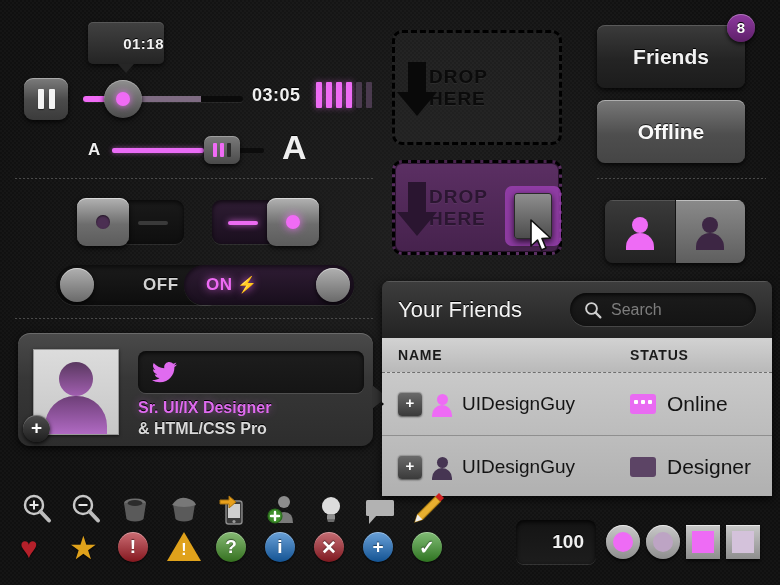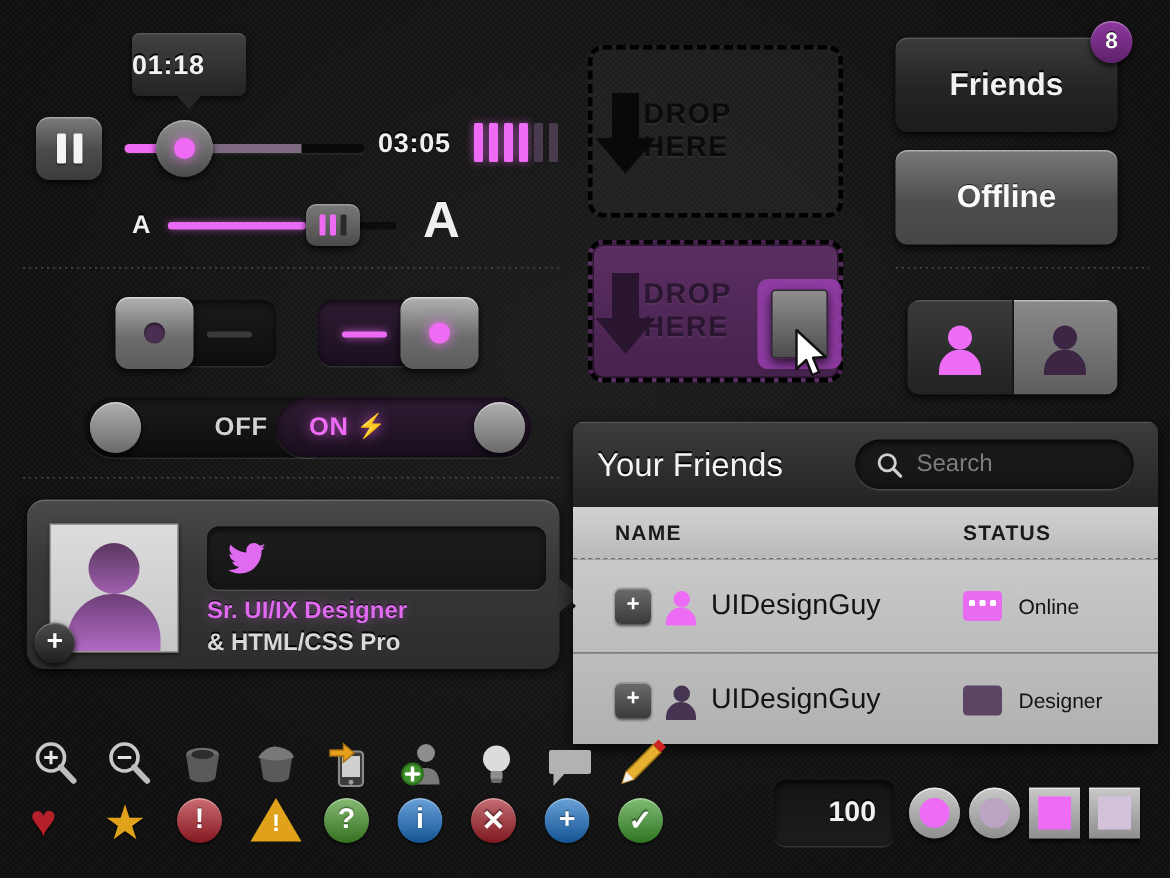--- a/index.html
+++ b/index.html
@@ -30,22 +30,22 @@
     background-image:radial-gradient(circle, #4a4a4a 0 1px, transparent 1px);
     background-size:4px 2px;background-repeat:repeat-x;
   }
 
   
   .tooltip{
     left:88px;top:22px;width:76px;height:42px;
     border-radius:5px;
     background:linear-gradient(#414141,#242424);
     box-shadow:0 1px 0 rgba(255,255,255,.12) inset,0 2px 5px rgba(0,0,0,.7);
-    display:flex;align-items:center;justify-content:flex-start;
-    font-size:18px;font-weight:bold;color:#f2f2f2;
+    display:flex;align-items:center;justify-content:flex-end;
+    font-size:15px;font-weight:bold;color:#f2f2f2;
     letter-spacing:.5px;
     text-shadow:0 -1px 0 #000;
   }
   .tooltip:after{
     content:"";position:absolute;left:50%;margin-left:-8px;bottom:-9px;
     border-left:8px solid transparent;border-right:8px solid transparent;
     border-top:9px solid #262626;
   }
 
   
@@ -242,27 +242,27 @@
   .searchbox{width:172px;height:33px;border-radius:17px;background:linear-gradient(#1b1b1b,#141414);
              box-shadow:0 2px 4px rgba(0,0,0,.8) inset,0 1px 0 rgba(255,255,255,.14);
              display:flex;align-items:center;gap:9px;padding-left:14px;}
   .search-ph{color:#7d7d7d;font-size:16px;}
   .col-head{height:34px;background:linear-gradient(#d2d2d2,#b9b9b9);display:flex;align-items:center;
             font-size:14px;font-weight:bold;color:#1a1a1a;letter-spacing:.8px;
             border-bottom:1px dashed #6f6f6f;}
   .row{height:62px;display:flex;align-items:center;position:relative;}
   .row1{background:linear-gradient(#c9c9c9,#bcbcbc);border-bottom:1px solid #8f8f8f;}
   .row2{background:linear-gradient(#bdbdbd,#b0b0b0);}
-  .c-name{width:248px;display:flex;align-items:center;padding-left:16px;box-sizing:border-box;gap:10px;margin-left:12px;}
+  .c-name{width:248px;display:flex;align-items:center;padding-left:16px;box-sizing:border-box;gap:10px;}
   .c-status{flex:1;display:flex;align-items:center;gap:11px;}
   .expand{width:24px;height:24px;border-radius:4px;background:linear-gradient(#6c6c6c,#3a3a3a);
           box-shadow:0 1px 0 rgba(255,255,255,.3) inset,0 1px 2px rgba(0,0,0,.6);
           color:#fff;font-size:15px;font-weight:bold;line-height:22px;text-align:center;flex:0 0 auto;}
   .rowname{font-size:19px;color:#141414;}
-  .statustext{font-size:14px;color:#141414;}
+  .statustext{font-size:21px;color:#141414;}
   .bubble{position:relative;width:26px;height:20px;border-radius:3px;flex:0 0 auto;}
   .bubble:after{content:"";position:absolute;left:3px;bottom:-7px;border-left:7px solid transparent;border-right:0 solid transparent;border-top:8px solid inherit;}
   .bub-on{background:#e96bf2;}
   .bub-on:after{border-top-color:#e96bf2;}
   .bub-off{background:#5c4465;}
   .bub-off:after{border-top-color:#5c4465;}
   .bub-on .dots{position:absolute;top:6px;left:4px;display:flex;gap:3px;}
   .bub-on .dots i{width:4px;height:4px;background:#fff;border-radius:1px;display:block;}
   .rowpointer{position:absolute;left:-9px;top:50%;margin-top:-10px;width:0;height:0;
               border-top:10px solid transparent;border-bottom:10px solid transparent;border-left:11px solid #0a0a0a;}

